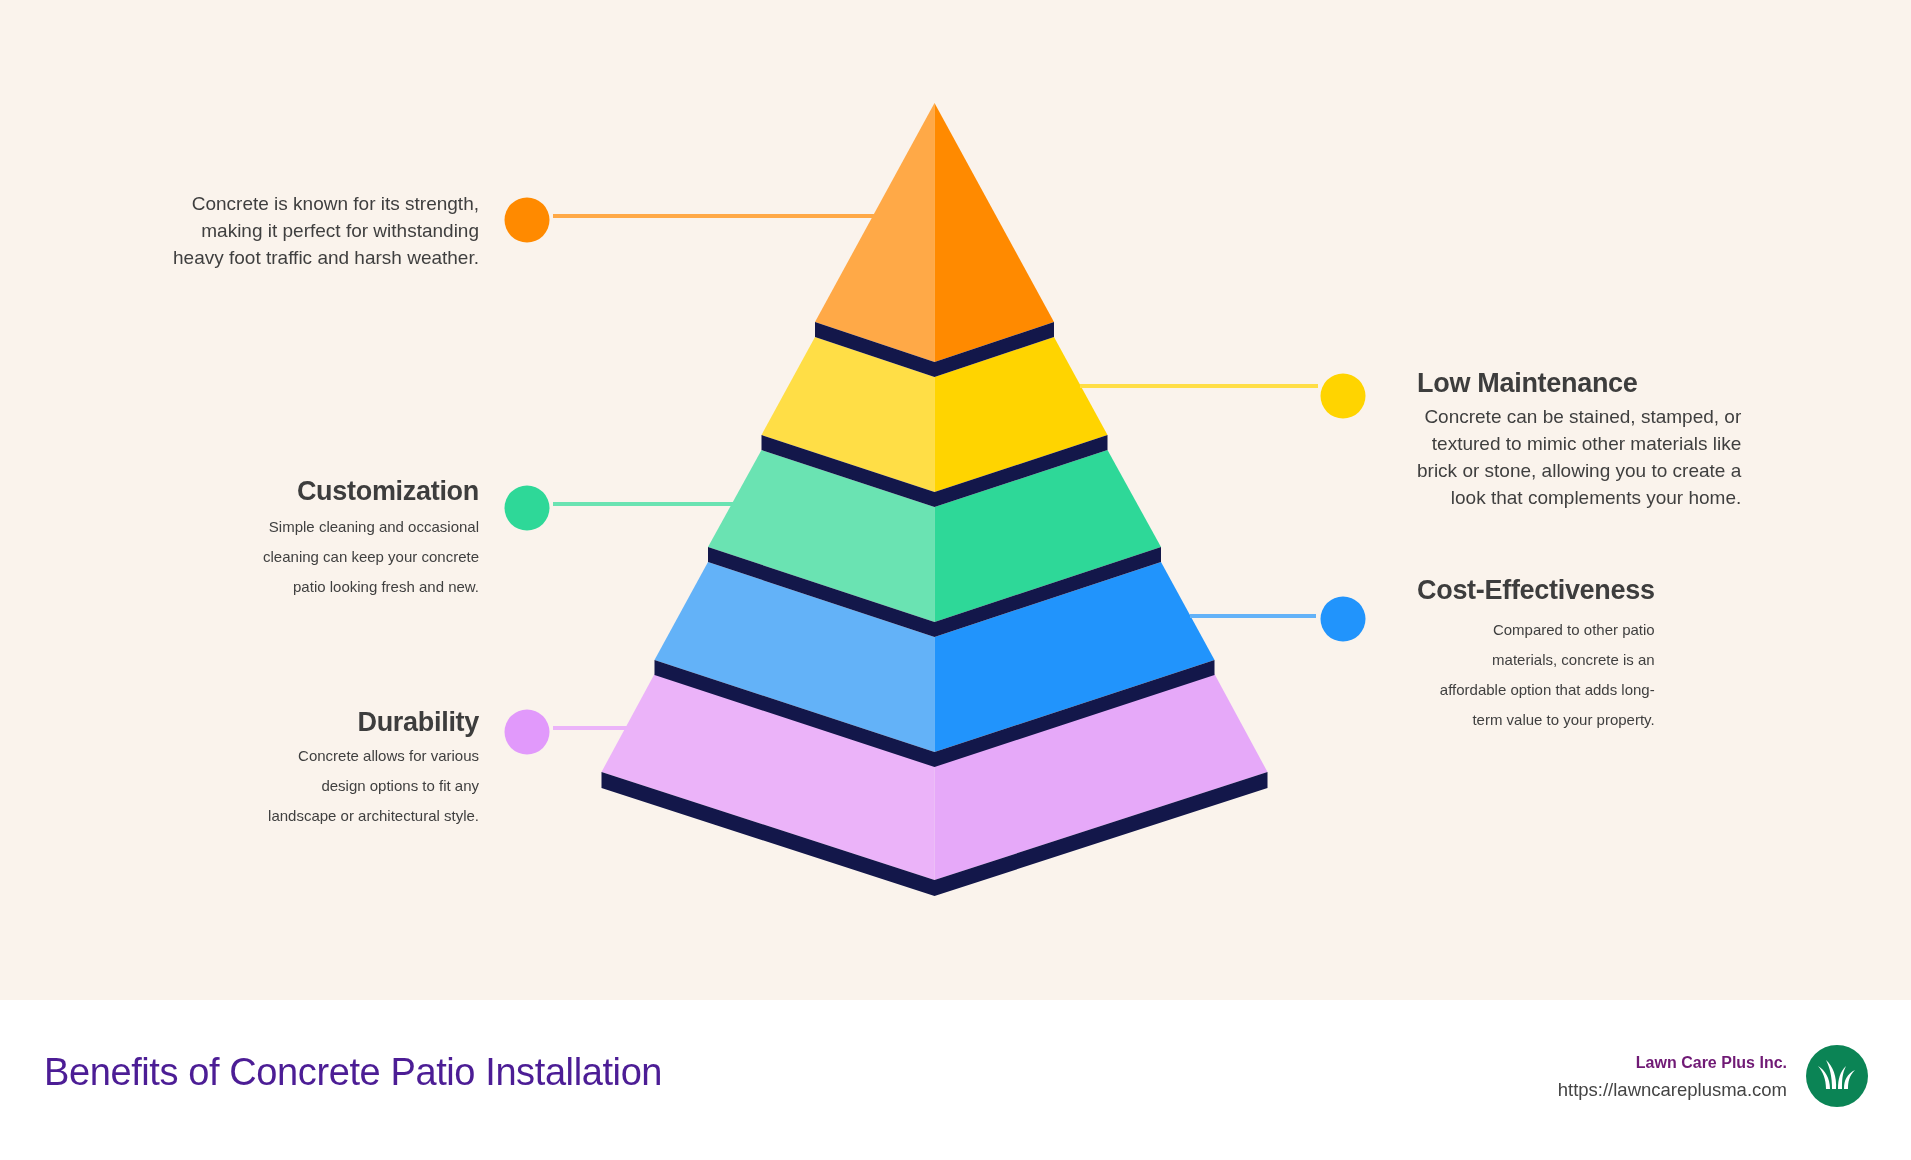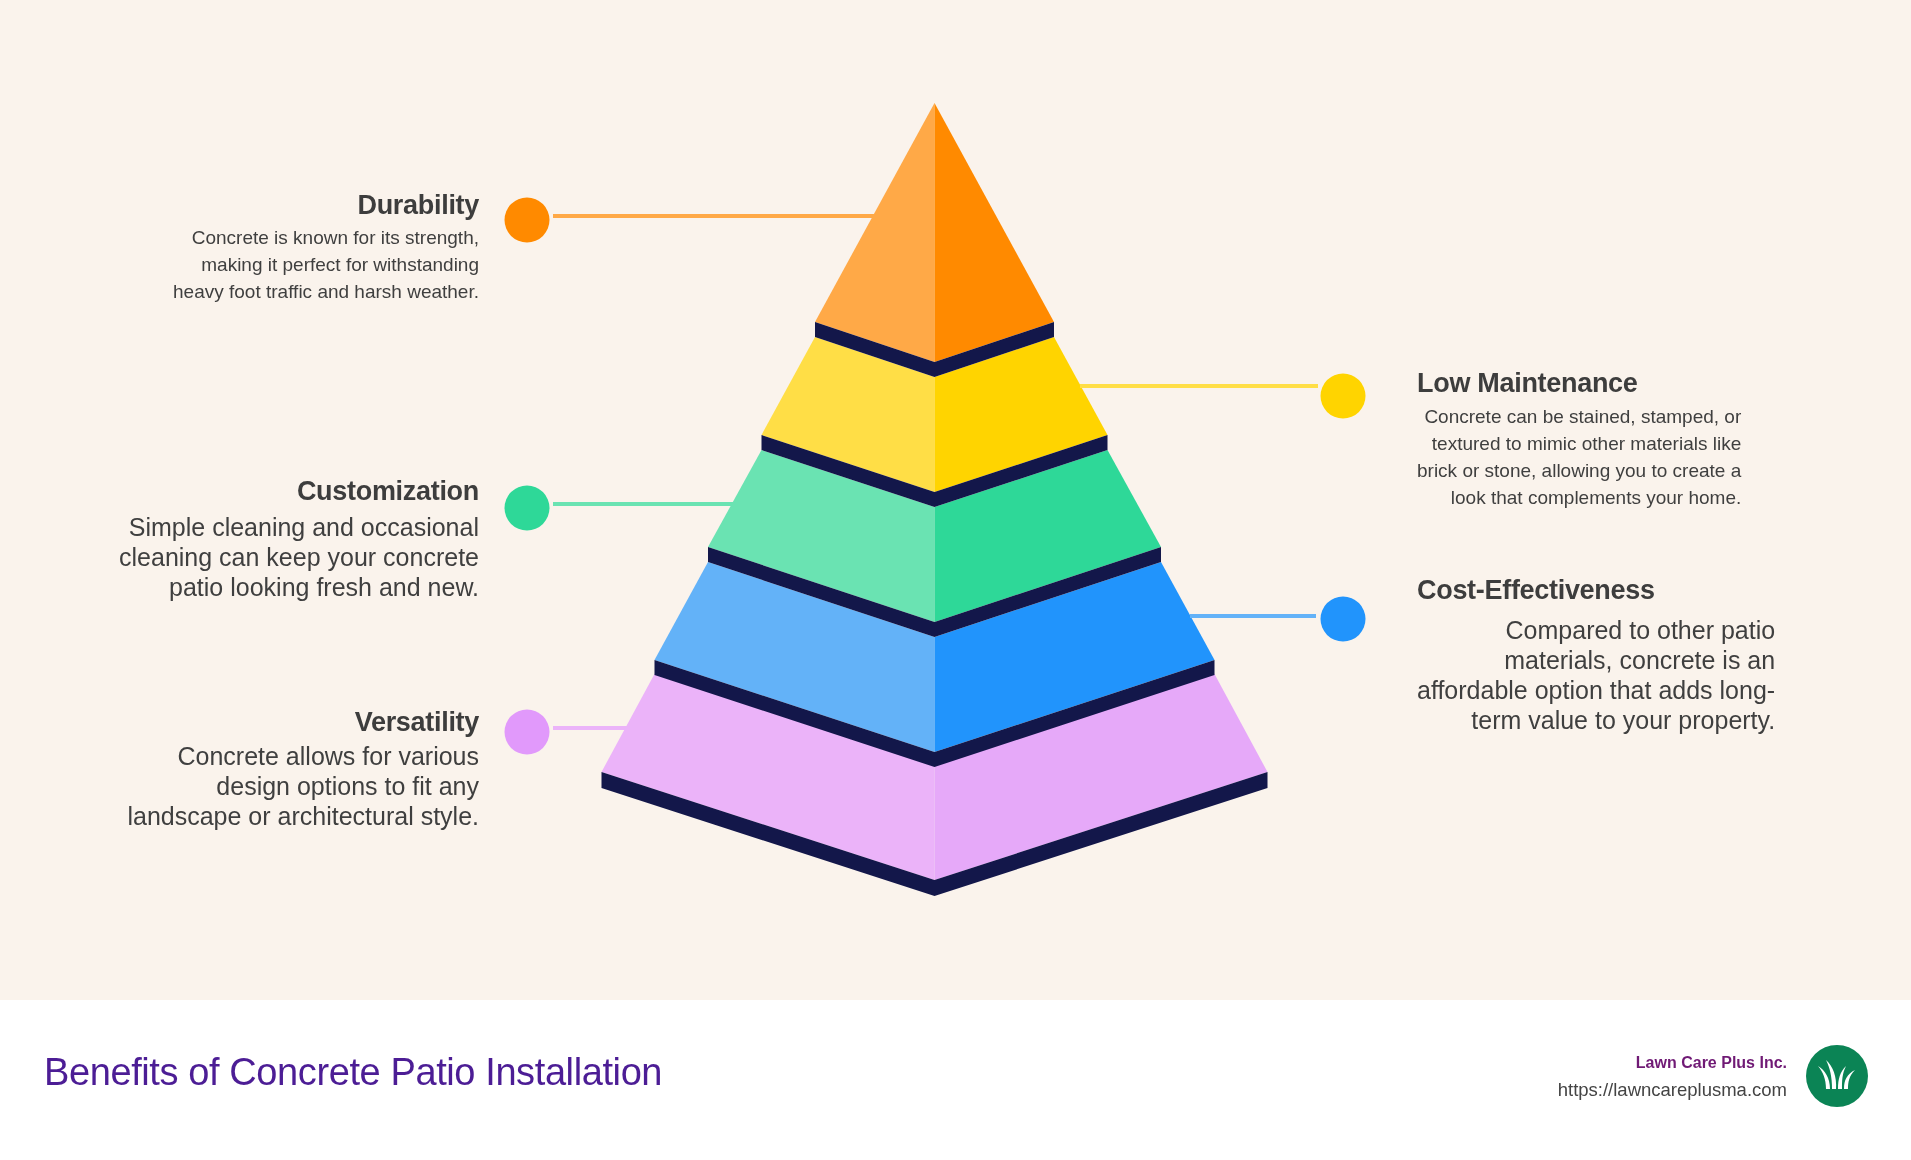--- a/index.html
+++ b/index.html
@@ -14,21 +14,21 @@
   .item { position: absolute; }
   .item.left { text-align: right; }
   .item.right { text-align: left; margin-left: 20px; }
   .item .title {
     font-weight: bold; font-size: 27px; letter-spacing: -0.3px;
     color: #3d3d3d; line-height: 34px; margin: 0;
   }
   .item .desc {
     font-size: 19px; line-height: 27px; color: #3f3f3f; margin: 0; text-align: right;
   }
-  .item .desc.big { font-size: 25px; line-height: 30px; }
+  .item .desc.big { font-size: 15px; line-height: 30px; }
   .footer {
     position: absolute; left: 0; top: 1000px; width: 1911px; height: 160px; background: #ffffff;
   }
   .footer-title {
     position: absolute; left: 44px; top: 1051px;
     font-size: 38px; font-weight: normal; color: #4c1d95; letter-spacing: -0.4px;
     white-space: nowrap;
   }
   .company { position: absolute; right: 124px; top: 1050px; text-align: right; }
   .company-name { font-size: 16px; font-weight: bold; color: #701a75; line-height: 26px; }
@@ -82,35 +82,34 @@
     <line class="leader" x1="553" y1="728" x2="629" y2="728" stroke-width="4" stroke="#ebb3f9"></line>
 
     <circle class="dot" cx="527" cy="220" r="22.5" fill="#ff8a00"></circle>
     <circle class="dot" cx="1343" cy="396" r="22.5" fill="#ffd400"></circle>
     <circle class="dot" cx="527" cy="508" r="22.5" fill="#2ed898"></circle>
     <circle class="dot" cx="1343" cy="619" r="22.5" fill="#2194fc"></circle>
     <circle class="dot" cx="527" cy="732" r="22.5" fill="#e199fb"></circle>
   </svg>
 
   <div class="item left" style="right:1432px; top:188px;">
-    <p class="title">Durability</p>
     <p class="desc" style="margin-top:2px;">Concrete is known for its strength,</p>
     <p class="desc">making it perfect for withstanding</p>
     <p class="desc">heavy foot traffic and harsh weather.</p>
   </div>
 
   <div class="item left" style="right:1432px; top:474px;">
     <p class="title">Customization</p>
     <p class="desc big" style="margin-top:4px;">Simple cleaning and occasional</p>
     <p class="desc big">cleaning can keep your concrete</p>
     <p class="desc big">patio looking fresh and new.</p>
   </div>
 
   <div class="item left" style="right:1432px; top:705px;">
-    <p class="title">Versatility</p>
+    <p class="title">Durability</p>
     <p class="desc big" style="margin-top:2px;">Concrete allows for various</p>
     <p class="desc big">design options to fit any</p>
     <p class="desc big">landscape or architectural style.</p>
   </div>
 
   <div class="item right" style="left:1397px; top:366px;">
     <p class="title">Low Maintenance</p>
     <p class="desc" style="margin-top:3px;">Concrete can be stained, stamped, or</p>
     <p class="desc">textured to mimic other materials like</p>
     <p class="desc">brick or stone, allowing you to create a</p>

